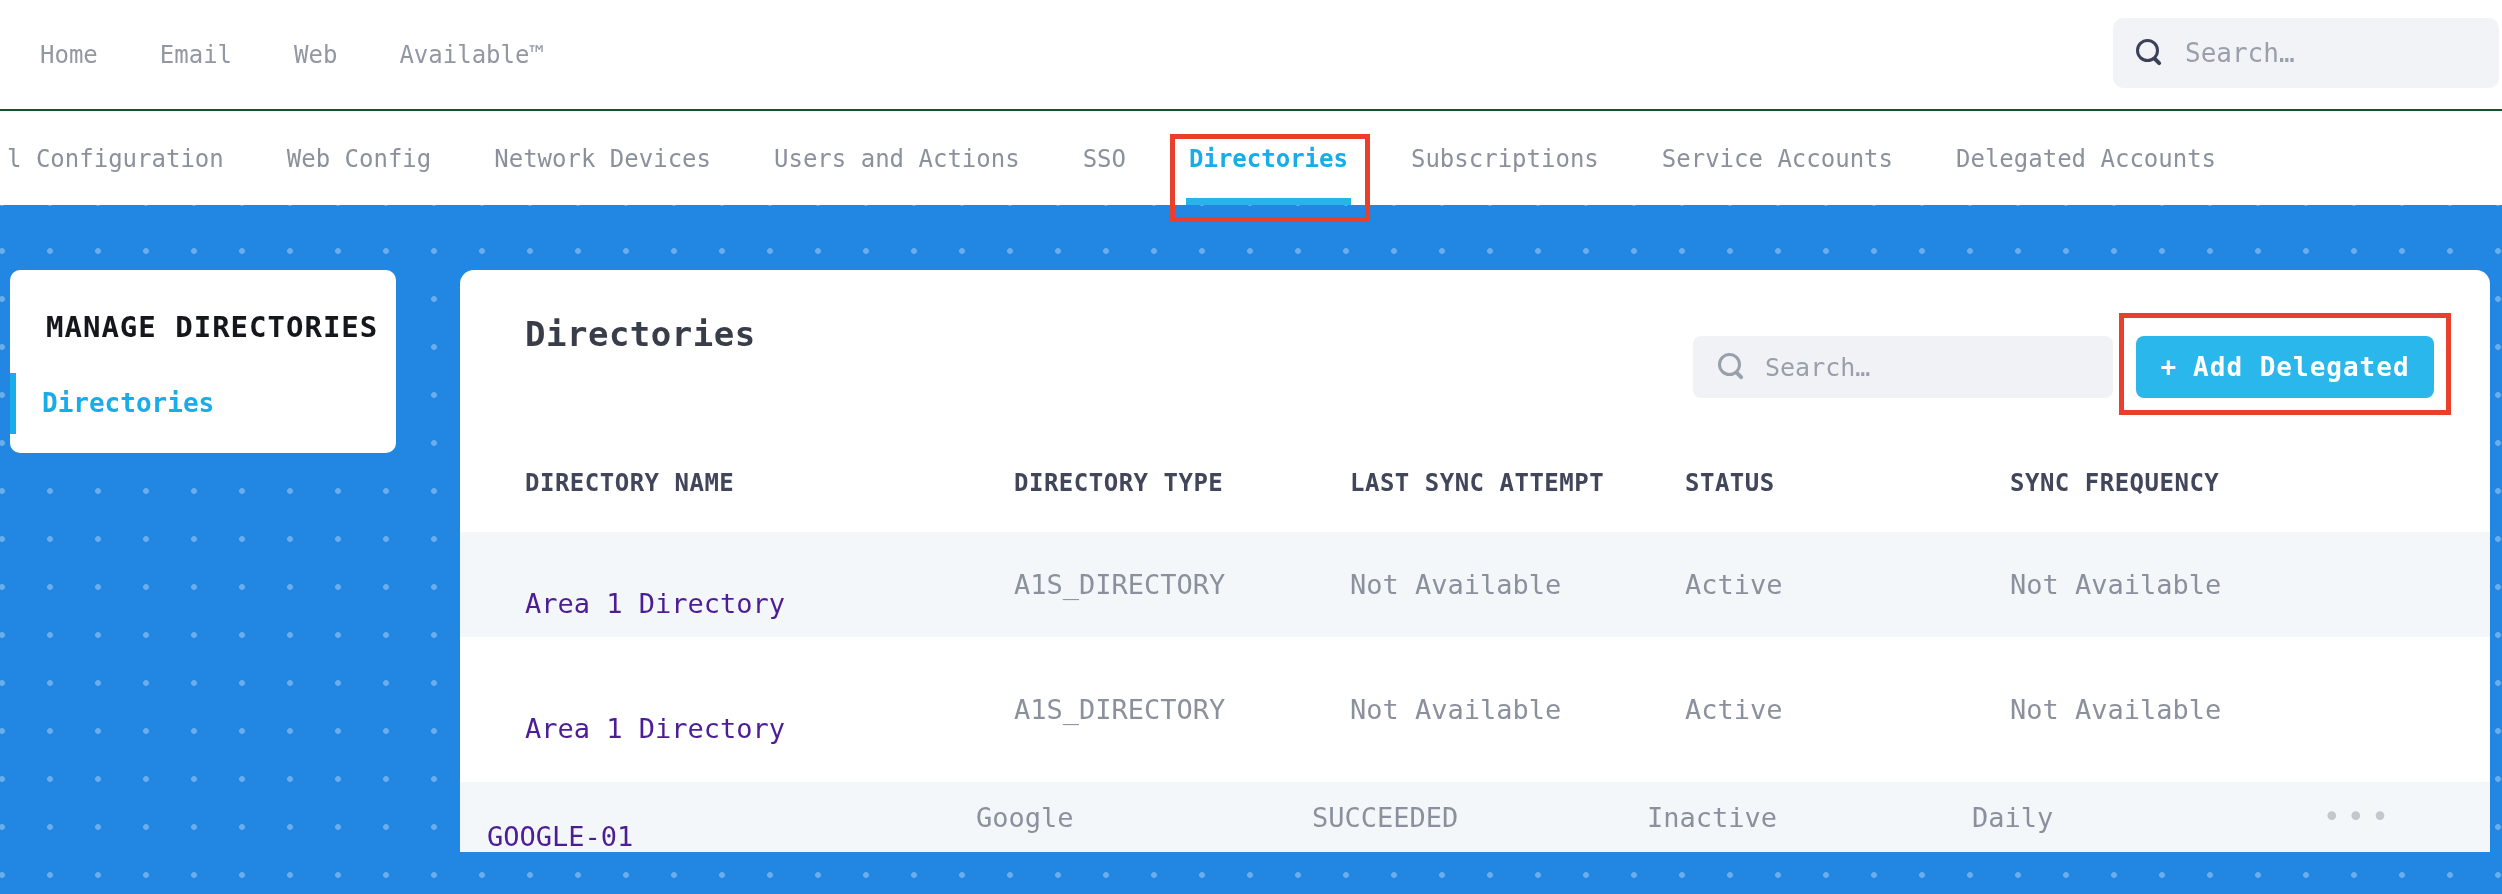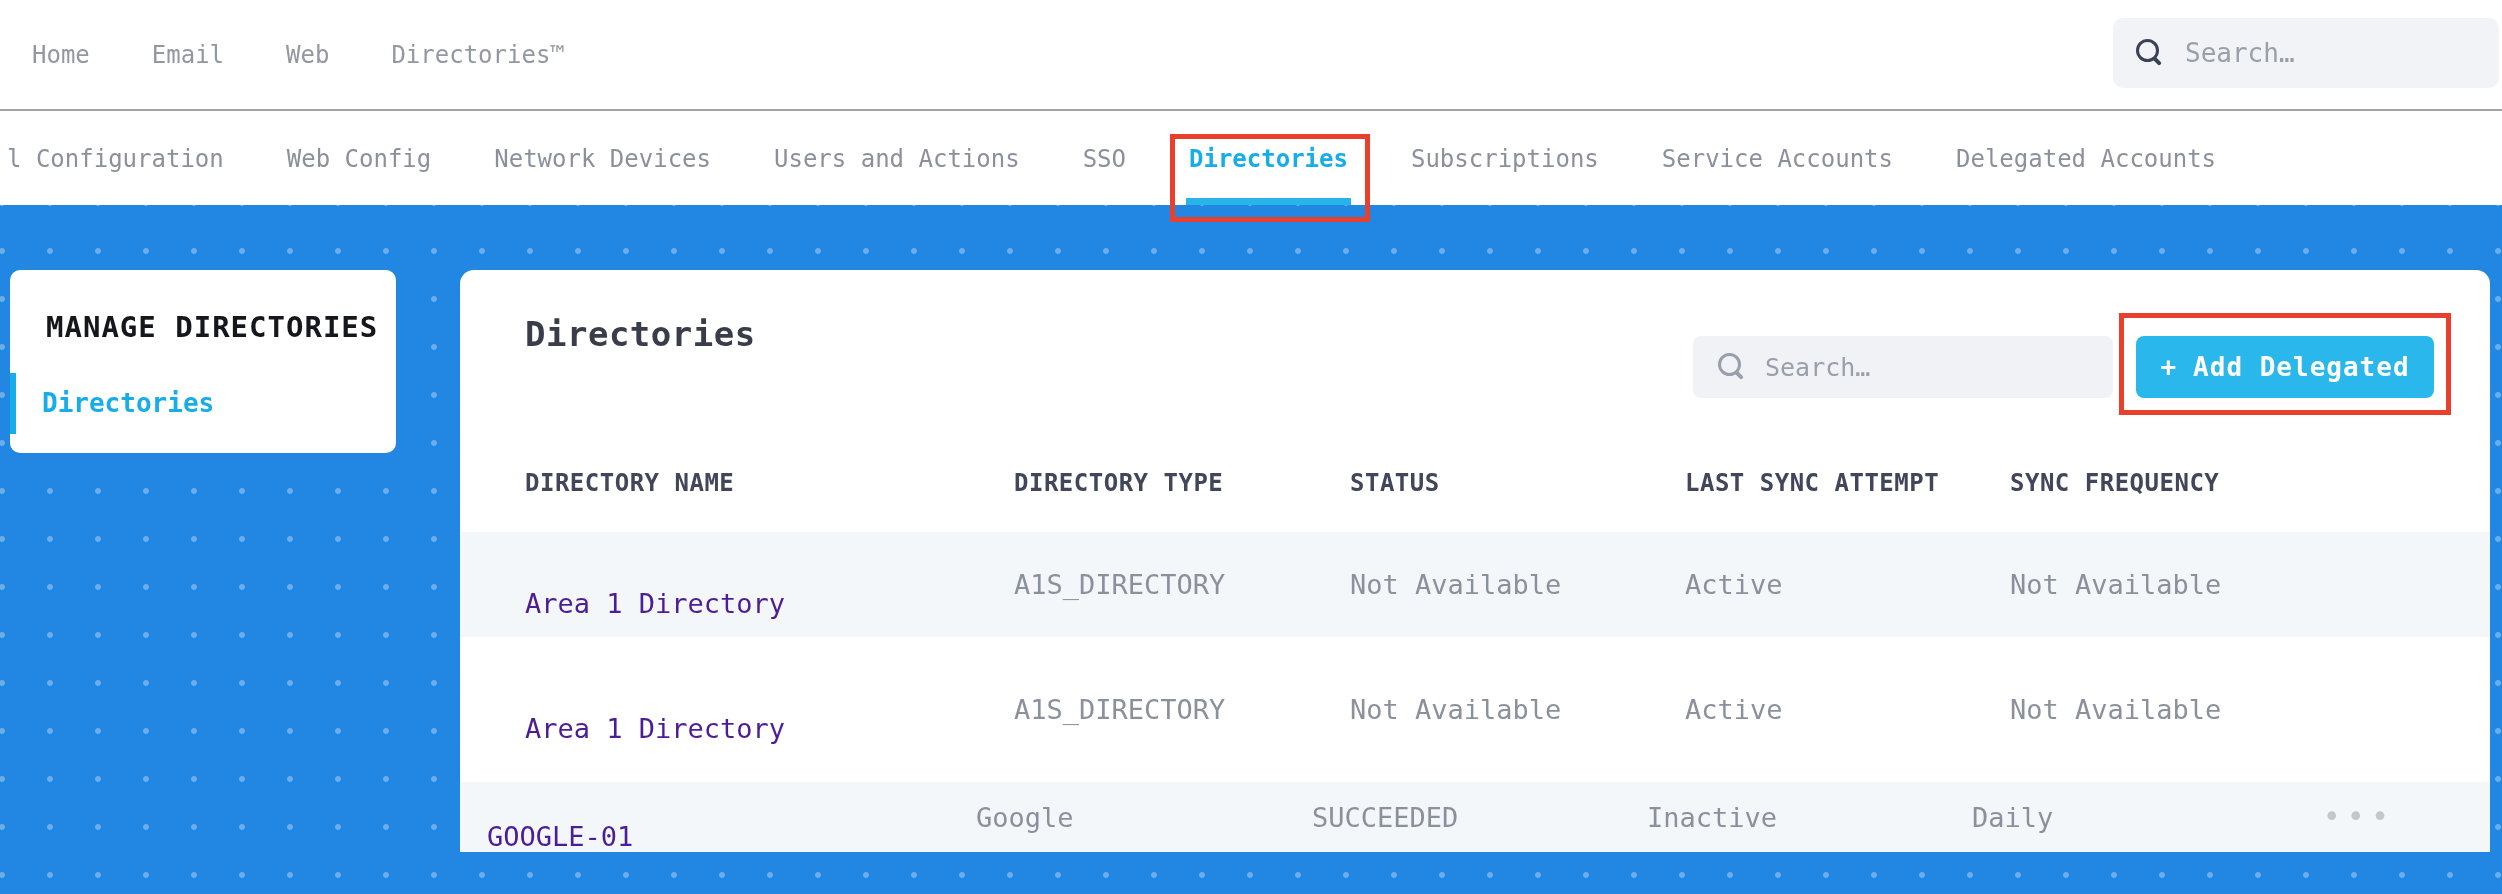--- a/index.html
+++ b/index.html
@@ -6,22 +6,22 @@
   html,body { width:2502px; height:894px; }
   body {
     font-family:"DejaVu Sans Mono","Liberation Mono",monospace;
     background:#ffffff; overflow:hidden; position:relative;
   }
   #screen { position:absolute; inset:0; width:2502px; height:894px; overflow:hidden; }
 
   
   .topnav {
     position:absolute; left:0; top:0; width:2502px; height:111px;
-    background:#ffffff; border-bottom:2px solid #a3a3a3;
-    display:flex; align-items:center; padding-left:32px; gap:62px; z-index:6;
+    background:#ffffff; border-bottom:2px solid #14532d;
+    display:flex; align-items:center; padding-left:40px; gap:62px; z-index:6;
   }
   .topnav-item {
     font-size:24px; color:#9297a3; cursor:pointer; white-space:nowrap;
   }
   .global-search {
     position:absolute; right:3px; top:18px; width:386px; height:70px;
     background:#f2f3f6; border-radius:10px;
     display:flex; align-items:center; padding-left:22px; gap:20px;
   }
   .search-input {
@@ -139,21 +139,21 @@
 </style>
 </head>
 <body>
 
 <div id="screen">
 
   <div class="topnav">
     <div class="topnav-item">Home</div>
     <div class="topnav-item">Email</div>
     <div class="topnav-item">Web</div>
-    <div class="topnav-item">Directories™</div>
+    <div class="topnav-item">Available™</div>
     <div class="global-search">
       <span class="mag dark"></span>
       <input class="search-input" type="text" placeholder="Search…" style="">
     </div>
   </div>
 
   <div class="subnav">
     <div class="subnav-item">l Configuration</div>
     <div class="subnav-item">Web Config</div>
     <div class="subnav-item">Network Devices</div>
@@ -192,22 +192,22 @@
         <span>+</span>
         <span>Add Delegated</span>
       </button>
       <span class="btn-annotation"></span>
     </div>
 
     <div class="table">
       <div class="trow thead">
         <div class="th">DIRECTORY NAME</div>
         <div class="th">DIRECTORY TYPE</div>
+        <div class="th">LAST SYNC ATTEMPT</div>
         <div class="th">STATUS</div>
-        <div class="th">LAST SYNC ATTEMPT</div>
         <div class="th">SYNC FREQUENCY</div>
         <div class="th"></div>
       </div>
 
       <div class="trow tr alt">
         <div class="td link">Area 1 Directory</div>
         <div class="td">A1S_DIRECTORY</div>
         <div class="td">Not Available</div>
         <div class="td">Active</div>
         <div class="td">Not Available</div>

